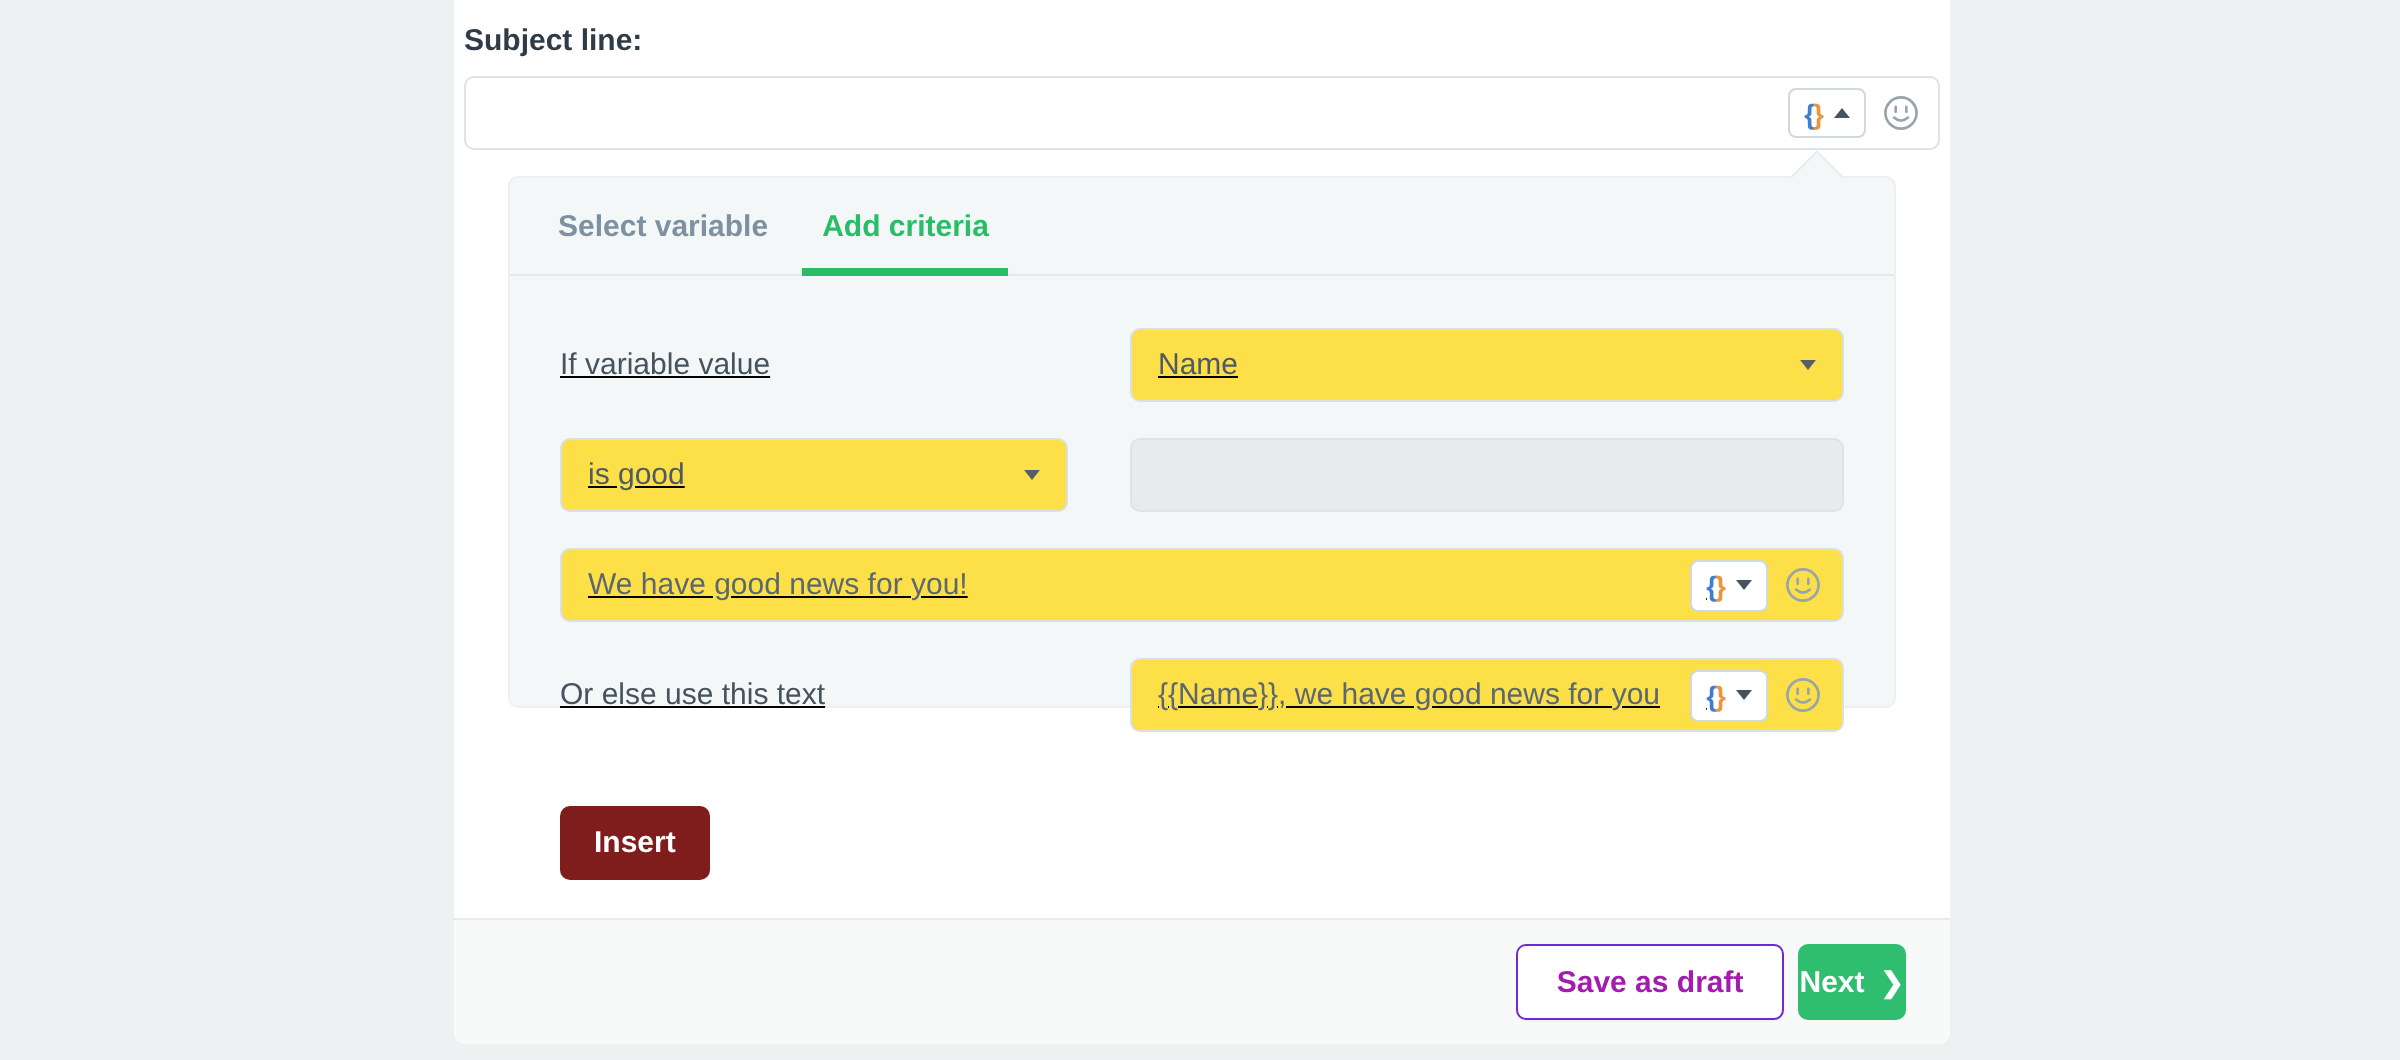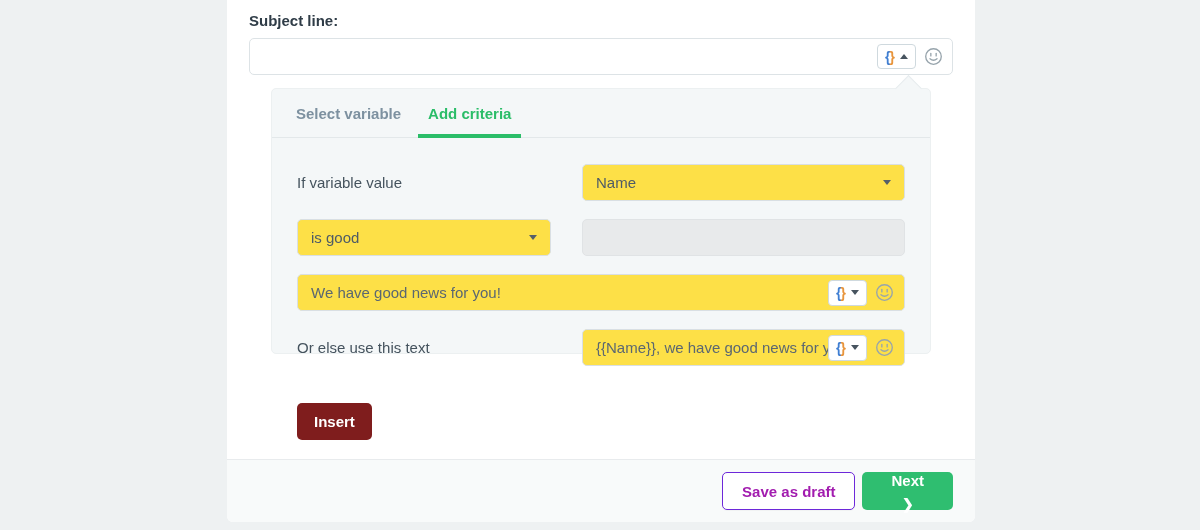--- a/index.html
+++ b/index.html
@@ -6,21 +6,21 @@
   html,body { width:1200px; height:530px; overflow:hidden; }
   body {
     background:#eef1f2;
     font-family:"Liberation Sans", sans-serif;
     position:relative;
   }
   .card {
     position:absolute; left:227px; top:0; width:748px; height:522px;
     background:#ffffff; border-radius:0 0 6px 6px;
   }
-  .card-inner { padding:0 22px; }
+  .card-inner { padding:0 5px; }
 
   .subject-label {
     margin-top:12px; font-size:15px; font-weight:bold; color:#2f3c47;
   }
   .subject-input-wrap {
     margin-top:9px; height:37px; border:1px solid #dde3e6; border-radius:5px;
     background:#fff; display:flex; align-items:center; padding:0 9px 0 12px;
   }
   .subject-input-wrap input {
     flex:1; border:none; outline:none; font-size:15px; color:#4e5b66;
@@ -61,21 +61,21 @@
   .tab {
     position:relative; display:flex; align-items:center;
     font-size:15px; font-weight:bold; color:#7d91a0; cursor:pointer;
   }
   .tab.active { color:#2abd68; }
   .tab-underline {
     position:absolute; left:-10px; right:-10px; bottom:-1px; height:4px;
     background:#2abd68;
   }
   .panel-body { padding:26px 25px 0; }
-  .frow { display:flex; margin-bottom:18px; align-items:center; }
+  .frow { display:flex; margin-bottom:18px; align-items:center;text-decoration:underline; }
   .col-left { width:254px; margin-right:31px; flex:0 0 auto; }
   .col-right { flex:1; min-width:0; }
   .flabel { font-size:15px; color:#45535e; line-height:37px; }
 
   .control {
     height:37px; border:1px solid #d9dfe3; border-radius:5px; background:#fde047;
     font-size:15px; color:#4e5b66; display:flex; align-items:center;
     padding:0 13px; width:100%;
   }
   .select { cursor:pointer; }
@@ -108,25 +108,24 @@
     display:flex; align-items:center; justify-content:flex-end;
     padding-right:22px; gap:7px;
   }
   .draft-btn {
     height:38px; padding:0 19px; background:#ffffff; border:1px solid #6d28d9;
     border-radius:5px; font-size:15px; font-weight:bold; color:#a21caf;
     cursor:pointer; font-family:"Liberation Sans", sans-serif;
     box-shadow:0 1px 1px rgba(0,0,0,0.03);
   }
   .next-btn {
-    height:38px; padding:0 29px; background:#2fbe70; border:none;
+    height:38px; padding:0 1px; background:#2fbe70; border:none;
     border-radius:5px; font-size:15px; font-weight:bold; color:#ffffff;
     cursor:pointer; display:flex; align-items:center; gap:8px;
     font-family:"Liberation Sans", sans-serif;
-    flex-direction:column;
   }
   .next-chevron { font-size:14px; font-weight:bold; line-height:1; }
 </style>
 </head>
 <body>
 
 <div class="card">
   <div class="card-inner">
 
     <div class="subject-label">Subject line:</div>

